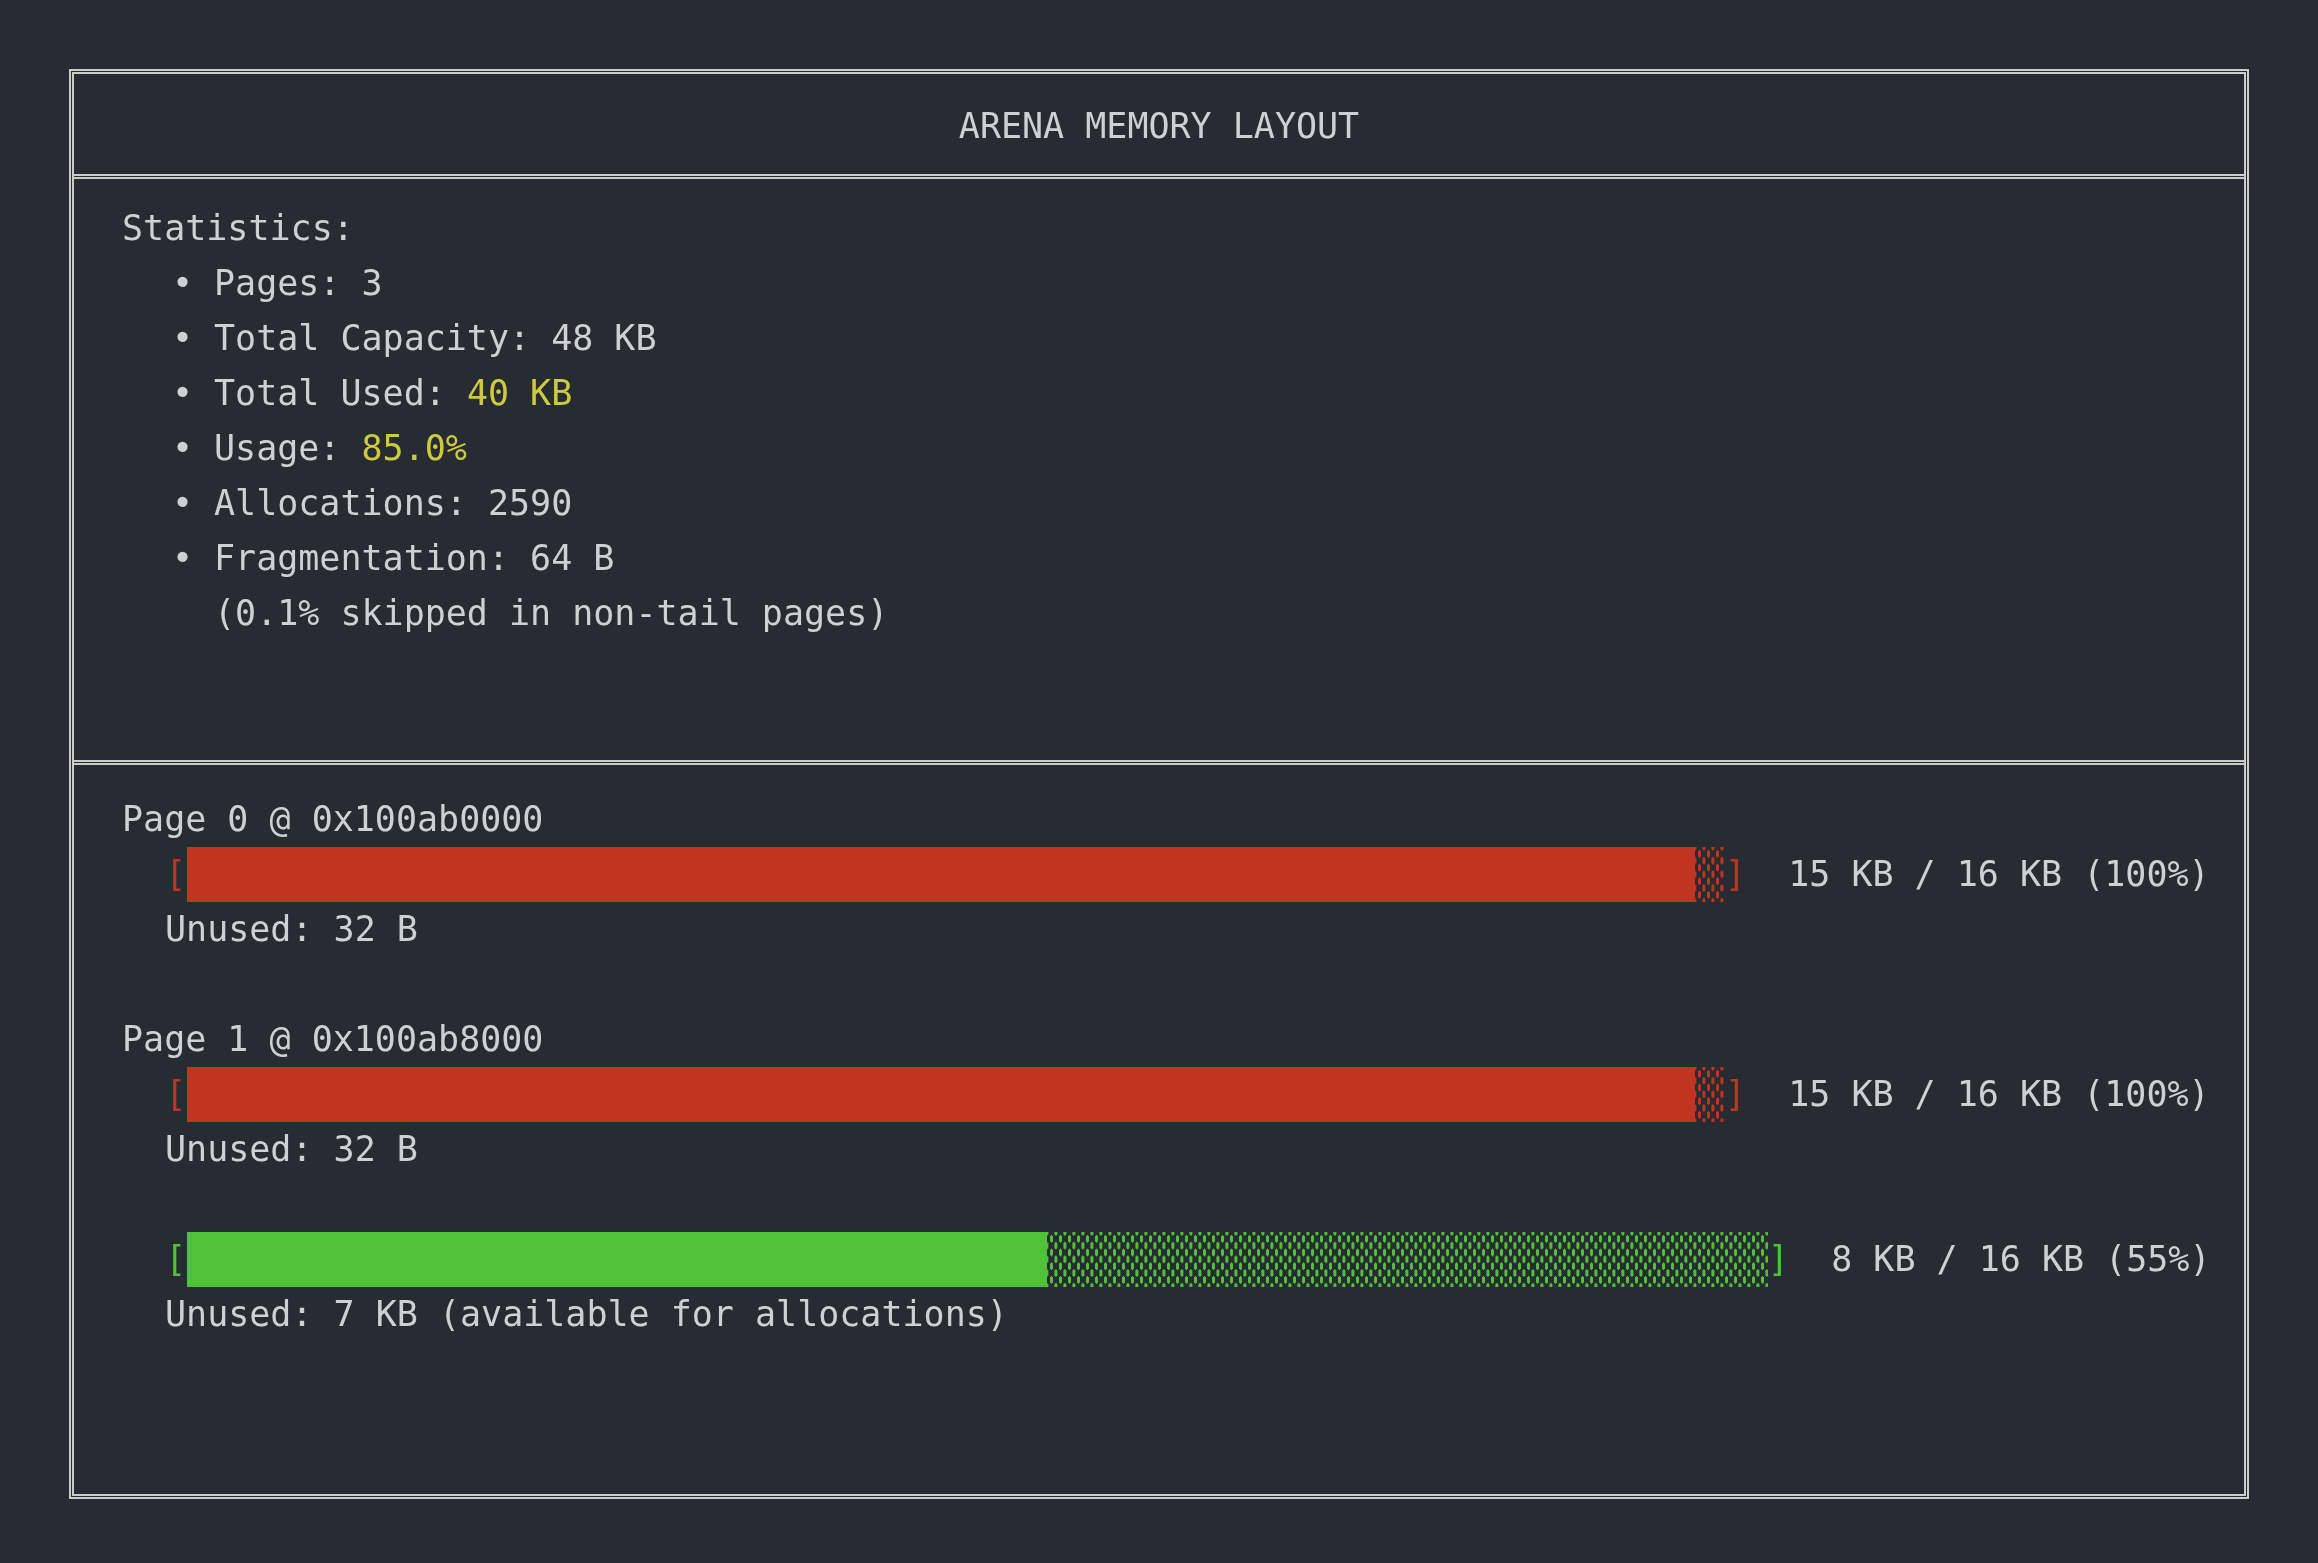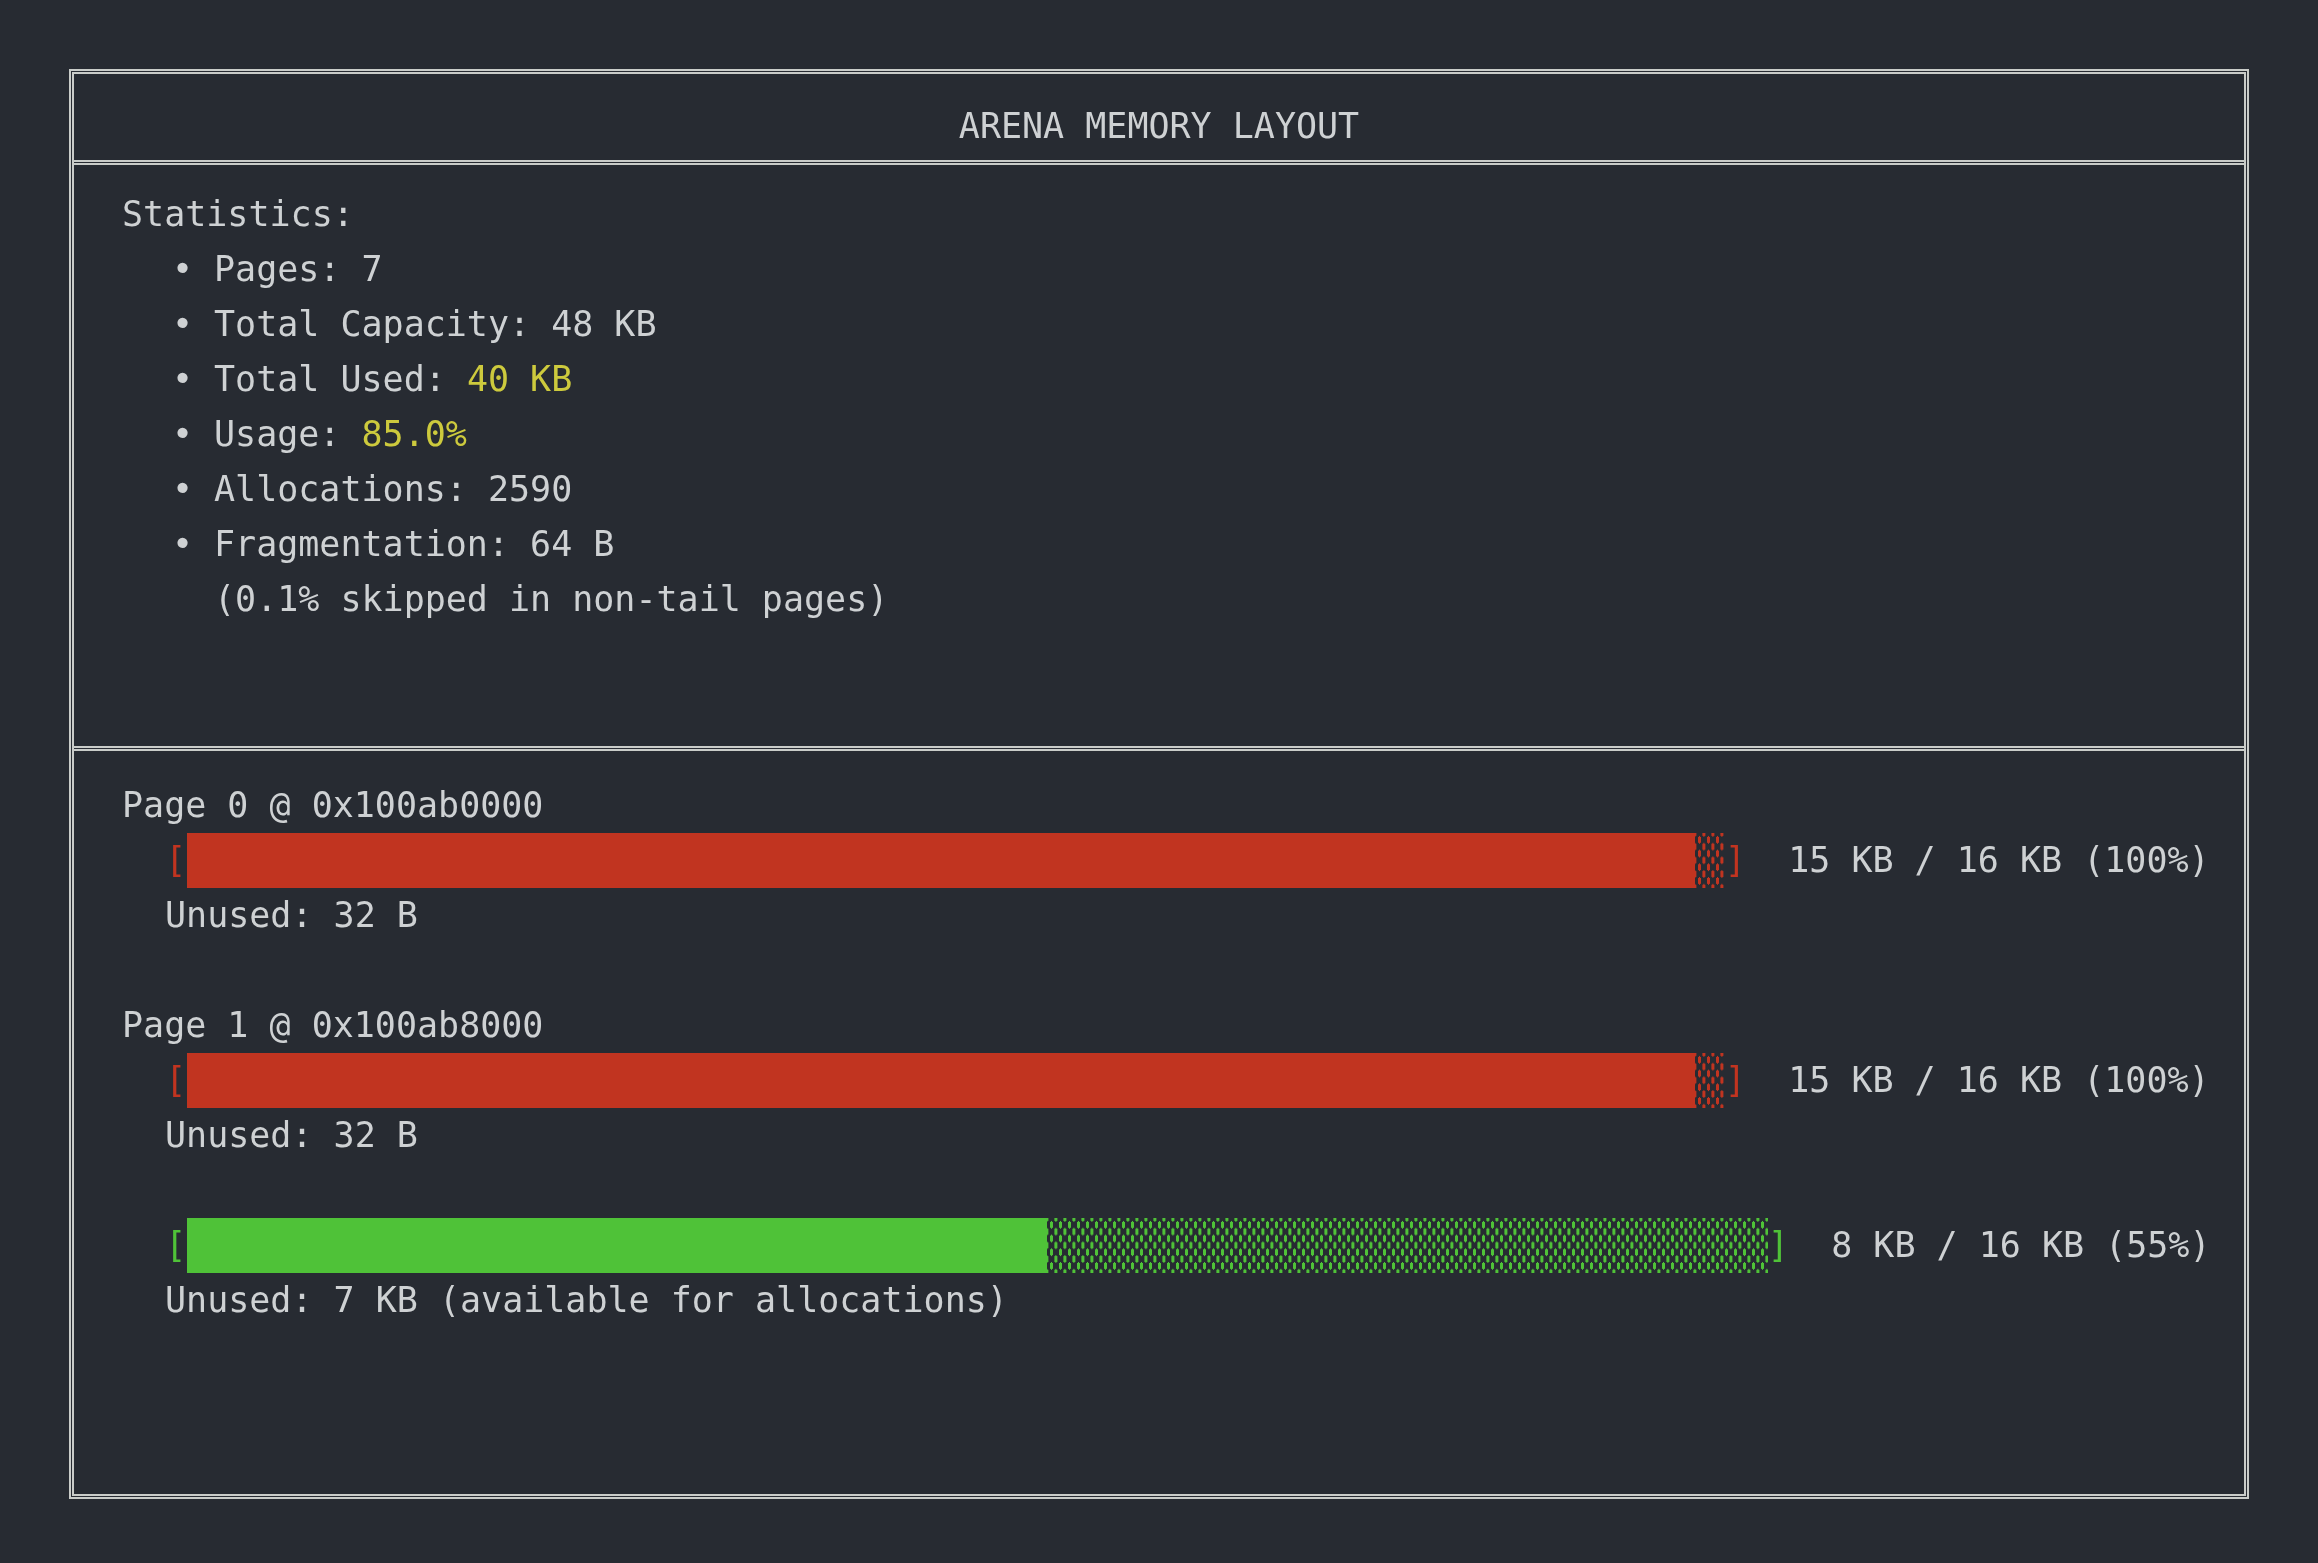--- a/index.html
+++ b/index.html
@@ -21,21 +21,21 @@
   }
   .panel {
     position: absolute;
     left: 69px; top: 69px;
     width: 2180px; height: 1430px;
     border: 5.8px double var(--border-line, #c9ccc9);
     display: flex;
     flex-direction: column;
   }
   .panel-title {
-    height: 91px;
+    height: 105px;
     line-height: 105px;
     text-align: center;
     border-bottom: 5.8px double var(--border-line, #c9ccc9);
     letter-spacing: 0;
   }
   .stats-section {
     height: 586px;
     padding: 22.4px 0 0 48px;
     border-bottom: 5.8px double var(--border-line, #c9ccc9);
   }
@@ -100,21 +100,21 @@
 </head>
 <body>
 
 <div class="panel">
 
   <div class="panel-title">ARENA MEMORY LAYOUT</div>
 
   <div class="stats-section">
     <div class="row">Statistics:</div>
 
-    <div class="row stat-item"><span class="stat-bullet">•</span><span class="stat-text">Pages: 7</span><span class="stat-accent"></span></div>
+    <div class="row stat-item"><span class="stat-bullet">•</span><span class="stat-text">Pages: 3</span><span class="stat-accent"></span></div>
 
 
     <div class="row stat-item"><span class="stat-bullet">•</span><span class="stat-text">Total Capacity: 48 KB</span><span class="stat-accent"></span></div>
 
     <div class="row stat-item"><span class="stat-bullet">•</span><span class="stat-text">Total Used: </span><span class="stat-accent">40 KB</span></div>
 
 
     <div class="row stat-item"><span class="stat-bullet">•</span><span class="stat-text">Usage: </span><span class="stat-accent">85.0%</span></div>
 
     <div class="row stat-item"><span class="stat-bullet">•</span><span class="stat-text">Allocations: 2590</span><span class="stat-accent"></span></div>

